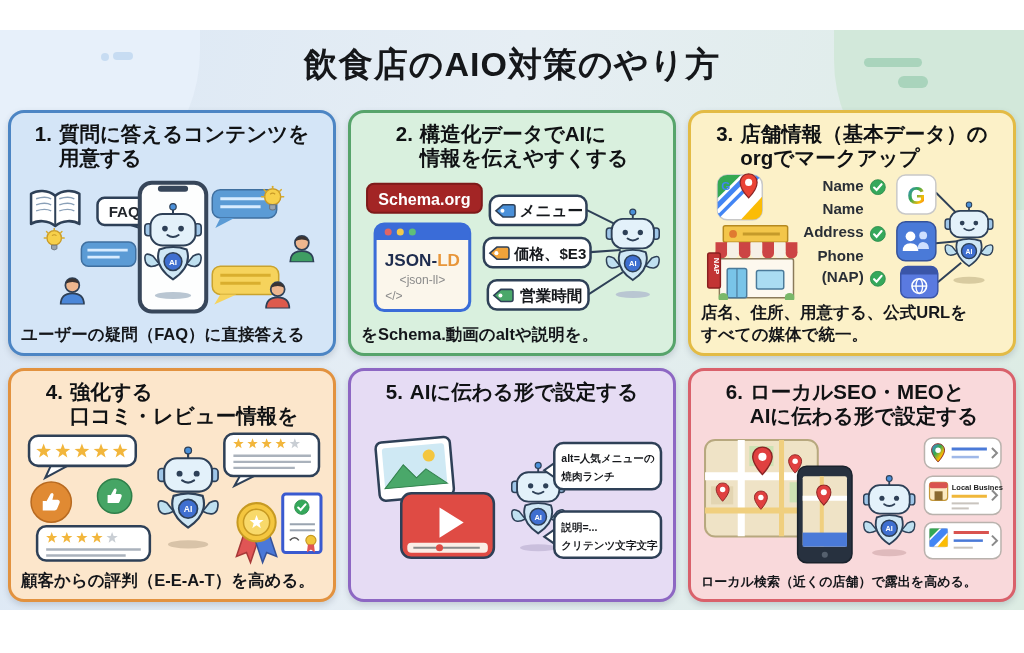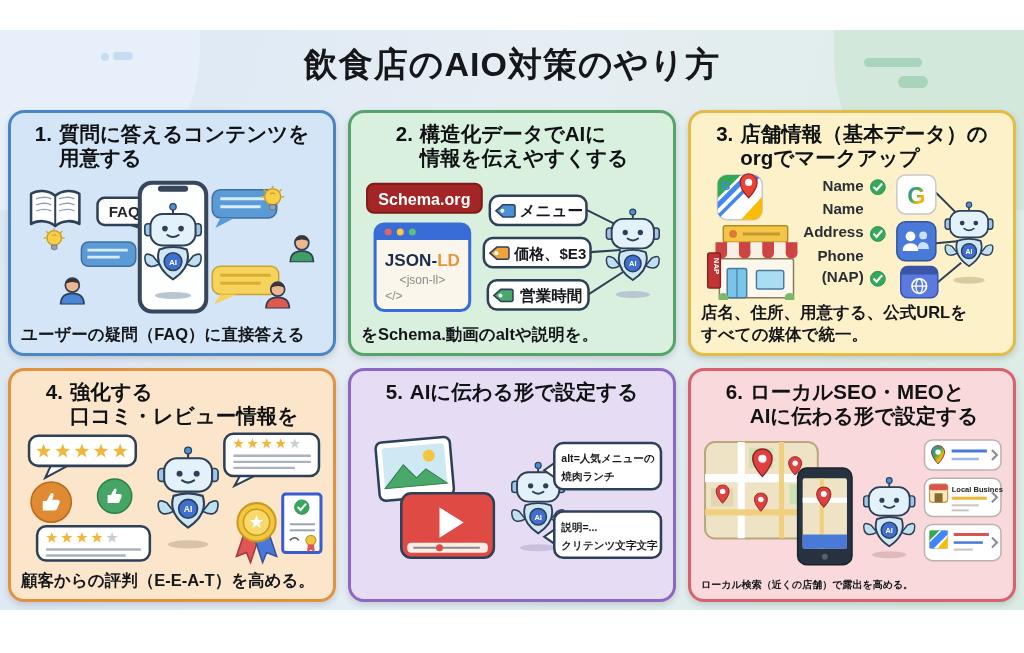--- a/index.html
+++ b/index.html
@@ -39,21 +39,21 @@
     color:#101214;margin:1px auto 0;width:fit-content;max-width:100%;
   }
   .card-title .lines span{display:block;}
   .illus{flex:1;position:relative;margin-top:3px;min-height:0;}
   .illus svg{position:absolute;inset:0;width:100%;height:100%;}
   .caption{
     font-weight:bold;font-size:16.5px;line-height:1.3;
     color:#14161a;padding:2px 0 3px;white-space:nowrap;
   }
   .caption span{display:block;}
-  .card-6 .caption{font-size:10px;}
+  .card-6 .caption{font-size:13px;}
   svg text{font-family:"Liberation Sans","DejaVu Sans",sans-serif;}
 </style>
 </head>
 <body>
 
 <svg width="0" height="0" style="position:absolute" aria-hidden="true">
   <defs>
     <linearGradient id="gg" x1="0" y1="0" x2="1" y2="1">
       <stop offset="0" stop-color="#4285f4"></stop>
         <stop offset="0.4" stop-color="#34a853"></stop>

